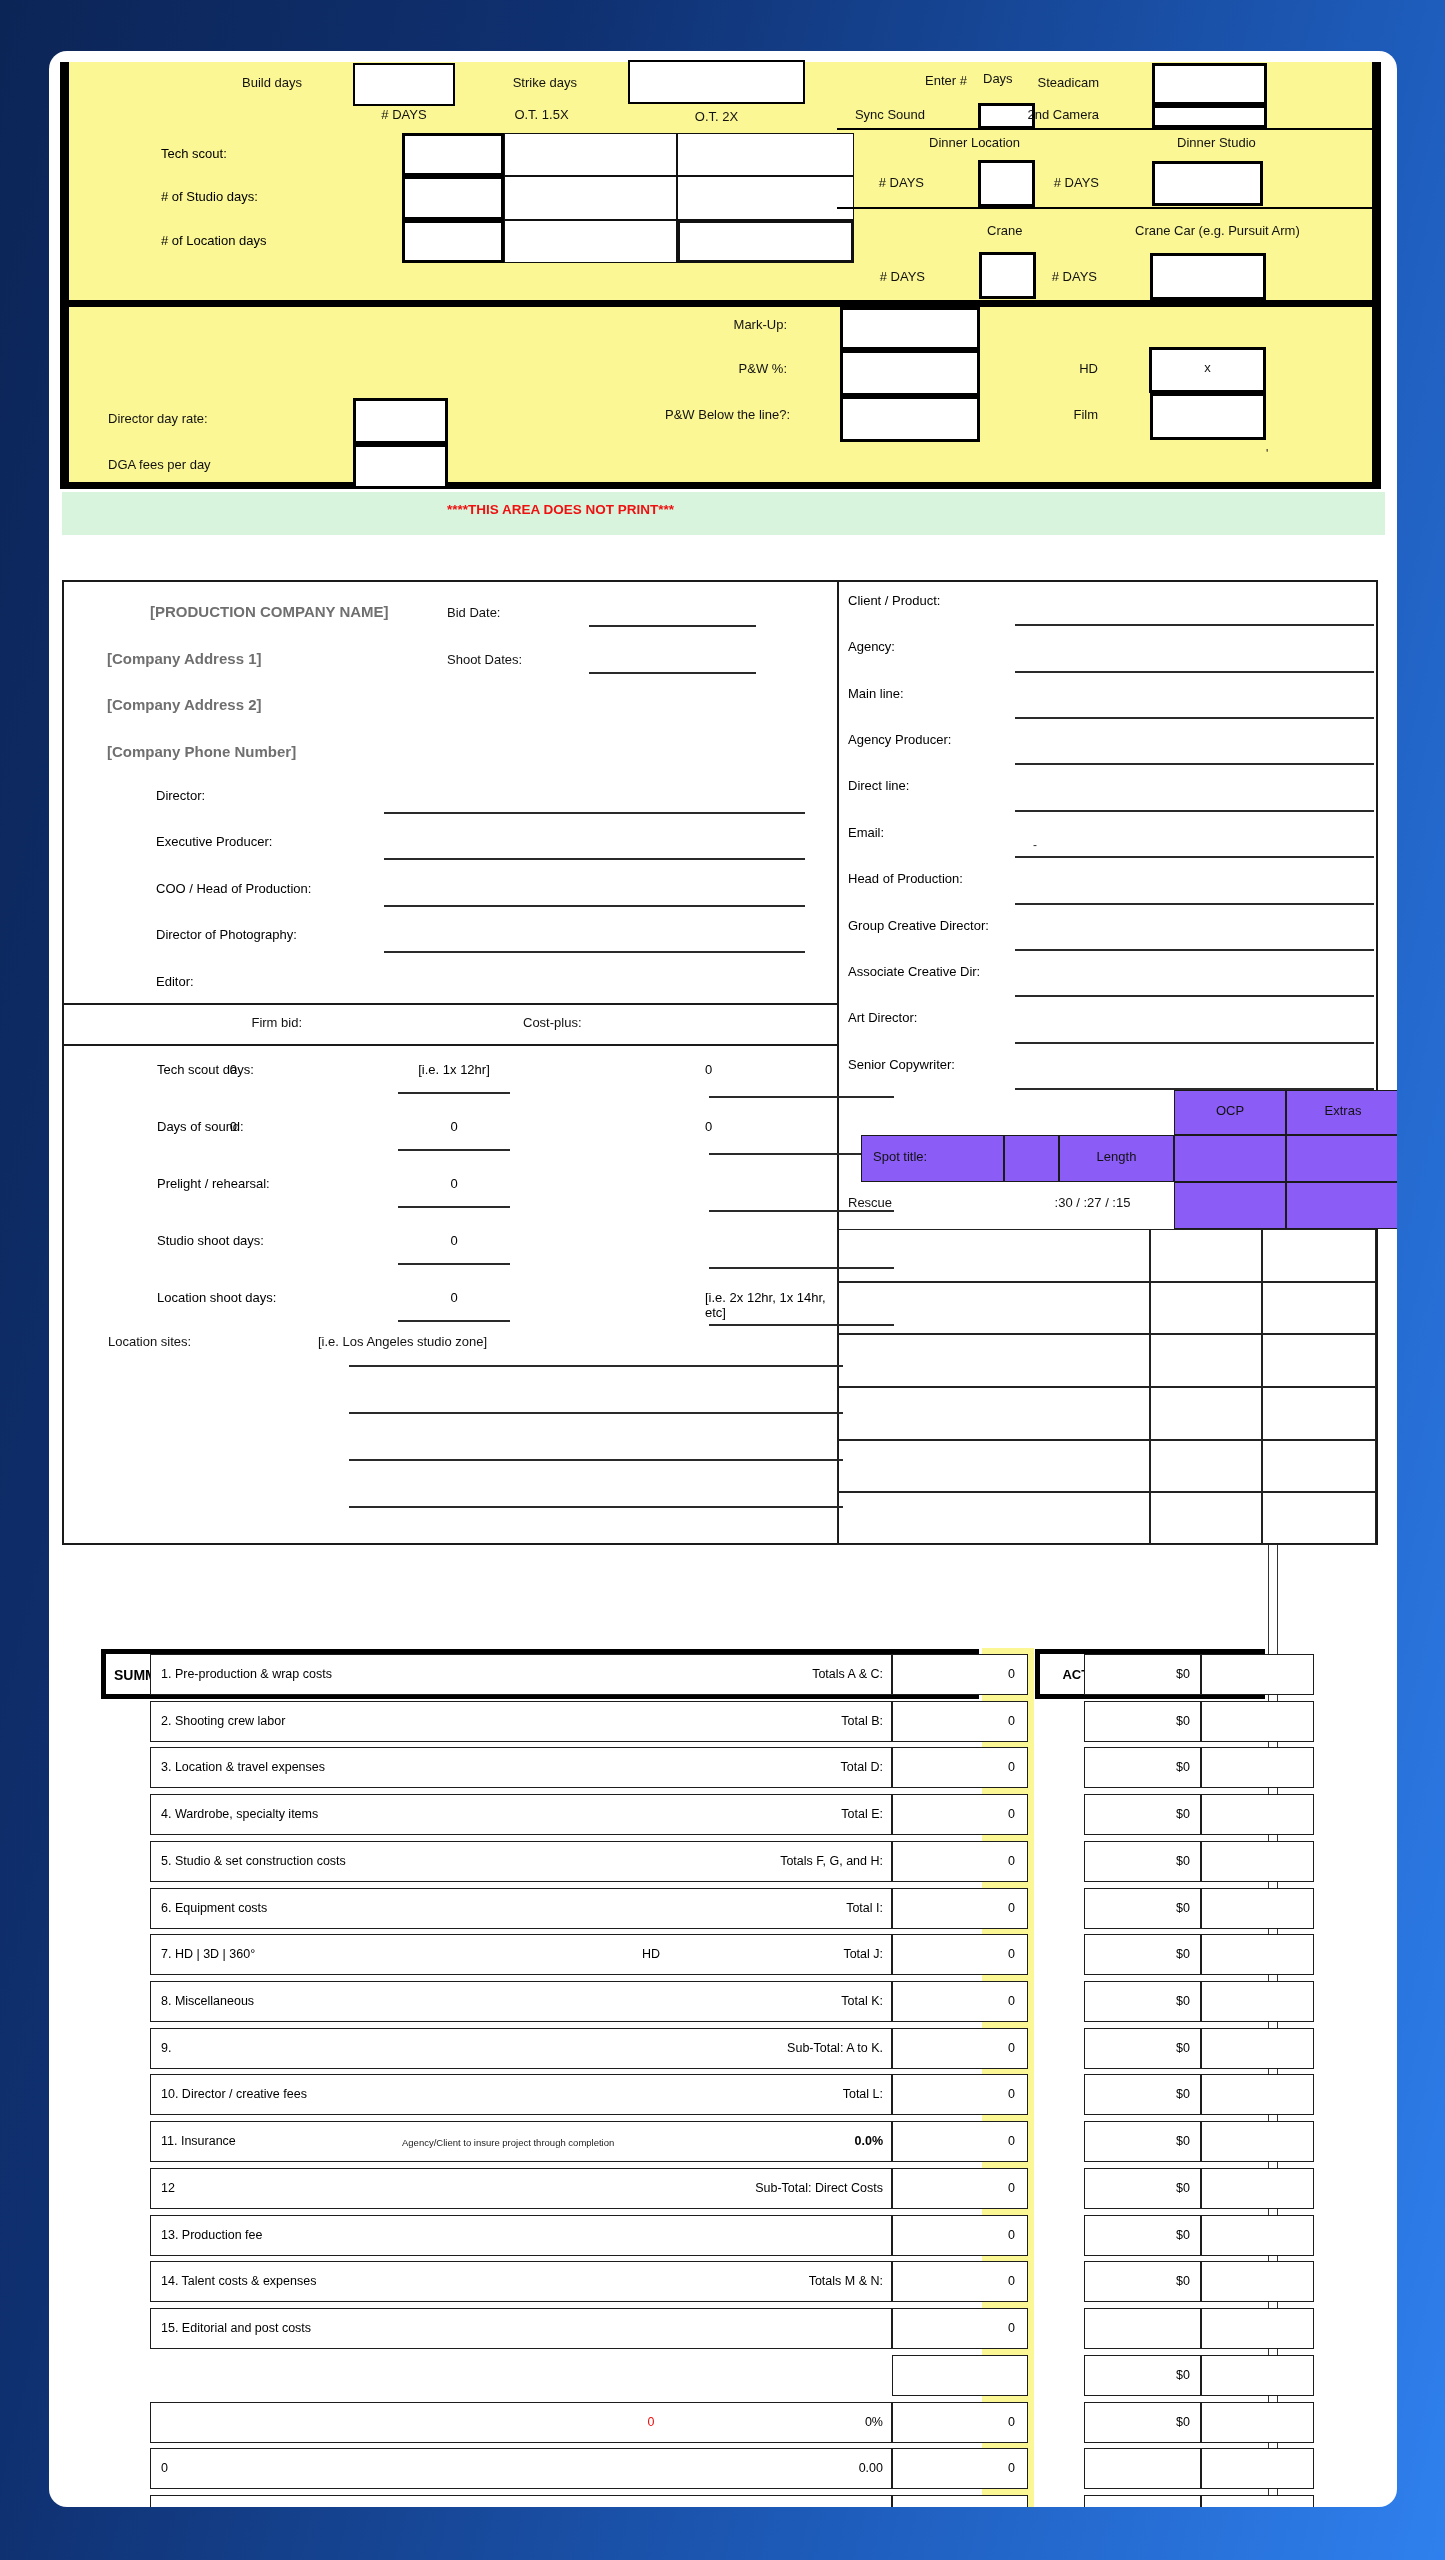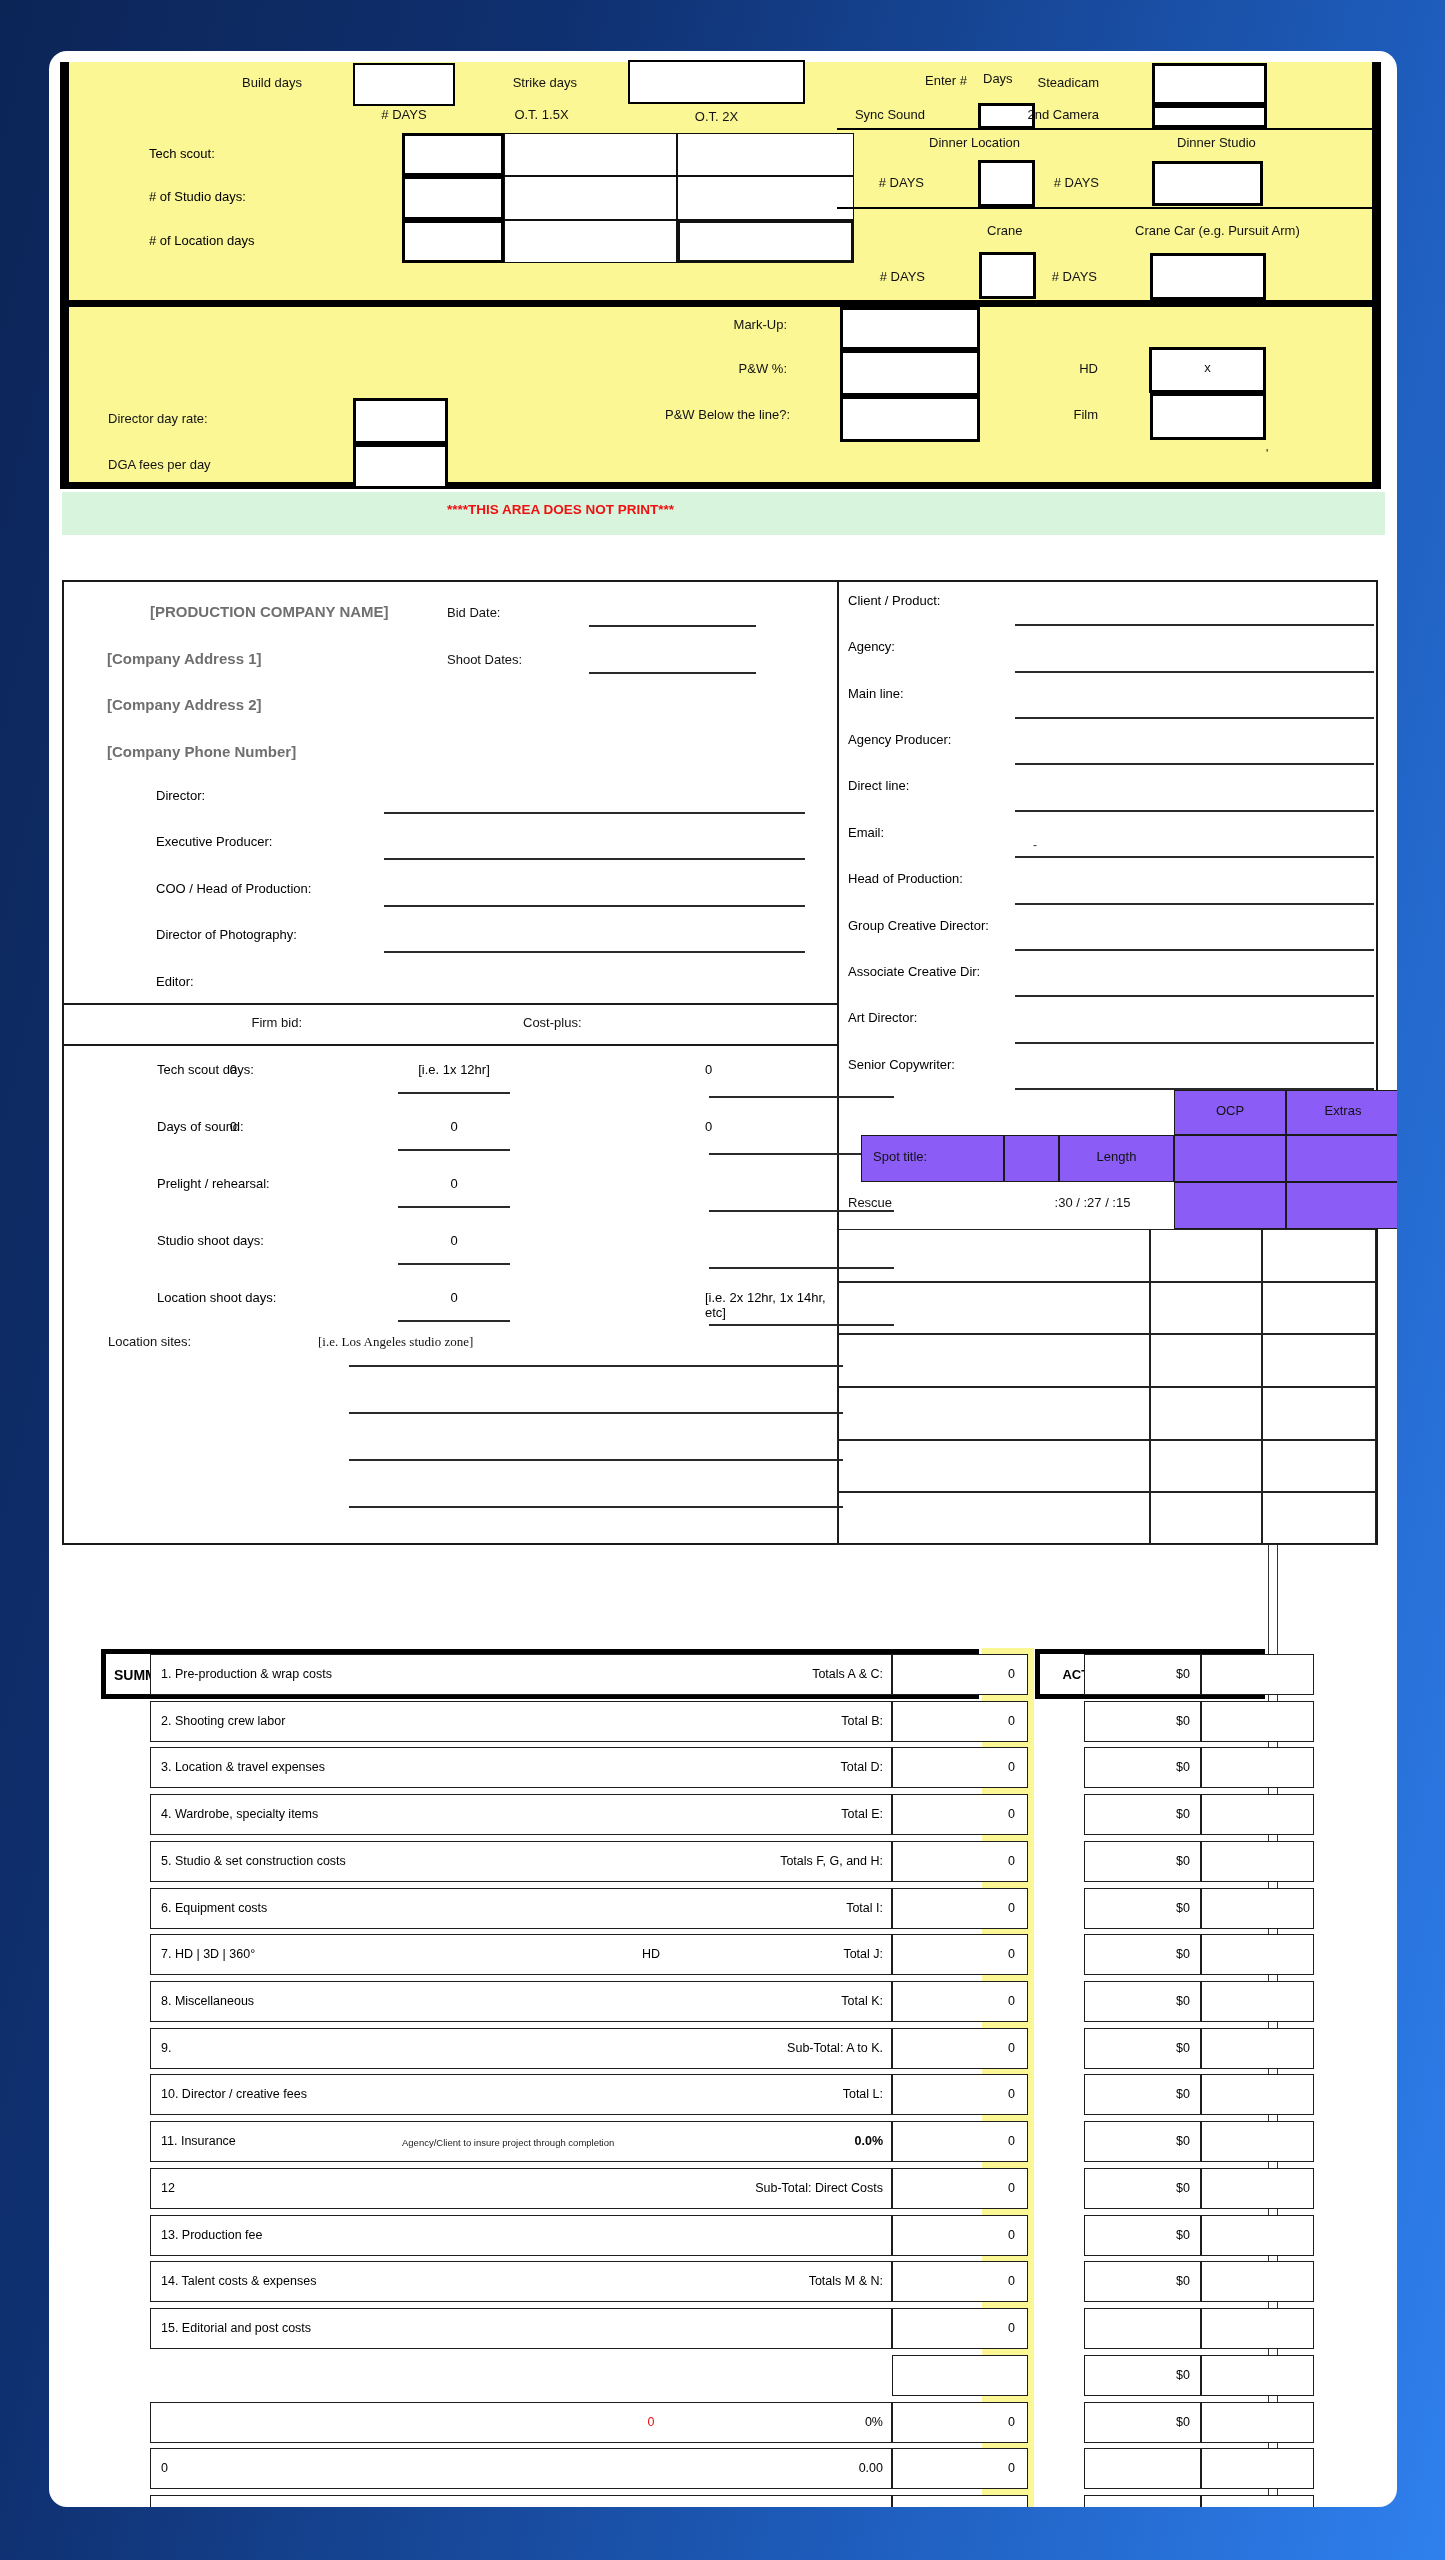--- a/index.html
+++ b/index.html
@@ -16,21 +16,21 @@
   .box.thin { border-width:2.5px; }
   .cell { position:absolute; background:#8b5cf6; border:1.5px solid #1a1a1a;margin-left:24px; }
   .yellow { background:#fbf795; }
   .bar { position:absolute; background:#000; }
   .uline { position:absolute; border-bottom:2px solid #2a2a2a; }
   .ctr { text-align:center; }
   .red { color:#e90f0f; }
   .bold { font-weight:bold; }
   
   .ygrid-row { position:relative; height:43.25px; }
-  .ygrid-row .glabel { position:absolute; left:100px; top:13px; font-size:13px; }
+  .ygrid-row .glabel { position:absolute; left:112px; top:13px; font-size:13px; }
   .ygrid-row .c1 { position:absolute; left:353px; top:0; width:102px; height:100%; background:#fff; border:3.5px solid #000; }
   .ygrid-row .c2 { position:absolute; left:455px; top:0; width:173px; height:100%; background:#fff; border:1.5px solid #111; }
   .ygrid-row .c3 { position:absolute; left:628px; top:0; width:177px; height:100%; background:#fff; border:1.5px solid #111; }
   .ygrid-row:last-child .c3 { border-width:3px; }
   
   .person-row { position:relative; height:46.4px; }
   .person-row .plabel { position:absolute; left:107px; top:8px; font-size:13px; }
   .person-row .pline { position:absolute; left:335px; width:421px; top:32px; border-bottom:2px solid #2a2a2a; }
   
   .cfield-row { position:relative; height:46.36px; }
@@ -236,21 +236,21 @@
           <span class="dval">0</span>
           <span class="dline"></span>
 
           <span class="rval">[i.e. 2x 12hr, 1x 14hr, etc]</span>
           <span class="rend"></span>
           <span class="rline"></span>
         </div>
       </div>
 
     <div class="lbl" style="left:59px;top:1284px;">Location sites:</div>
-    <div class="lbl" style="left:269px;top:1284px;font-family:Liberation Serif, serif;">[i.e. Los Angeles studio zone]</div>
+    <div class="lbl" style="left:269px;top:1284px;">[i.e. Los Angeles studio zone]</div>
     <div class="uline" style="left:300px;top:1314px;width:494px;"></div>
     <div class="uline" style="left:300px;top:1361px;width:494px;"></div>
     <div class="uline" style="left:300px;top:1408px;width:494px;"></div>
     <div class="uline" style="left:300px;top:1455px;width:494px;"></div>
 
     <div class="abs" style="left:788px;top:529px;width:539px;">
 
     <div class="cfield-row">
           <span class="clabel">Client / Product:</span>
           <span class="cvalue"></span>

